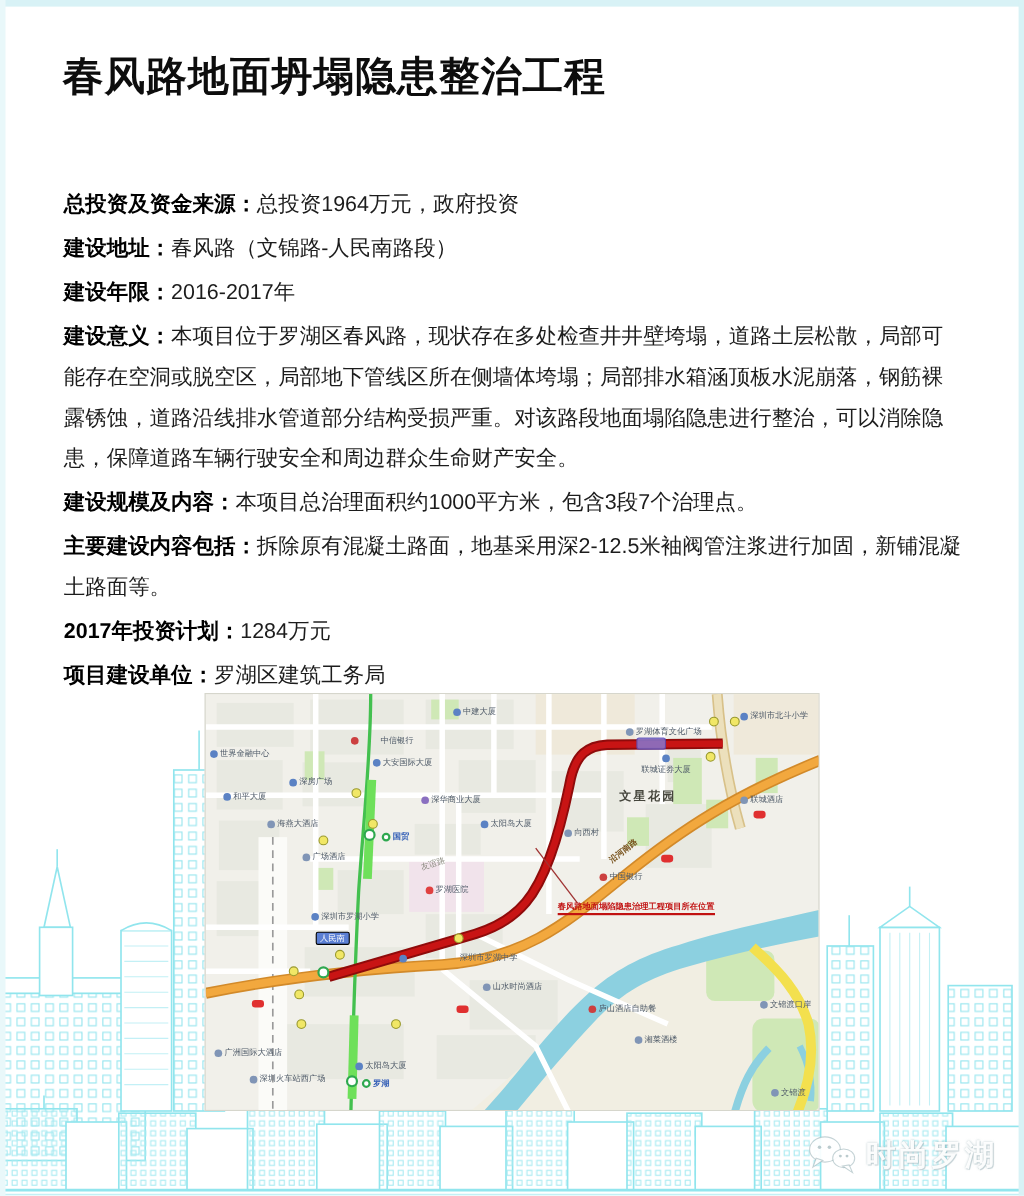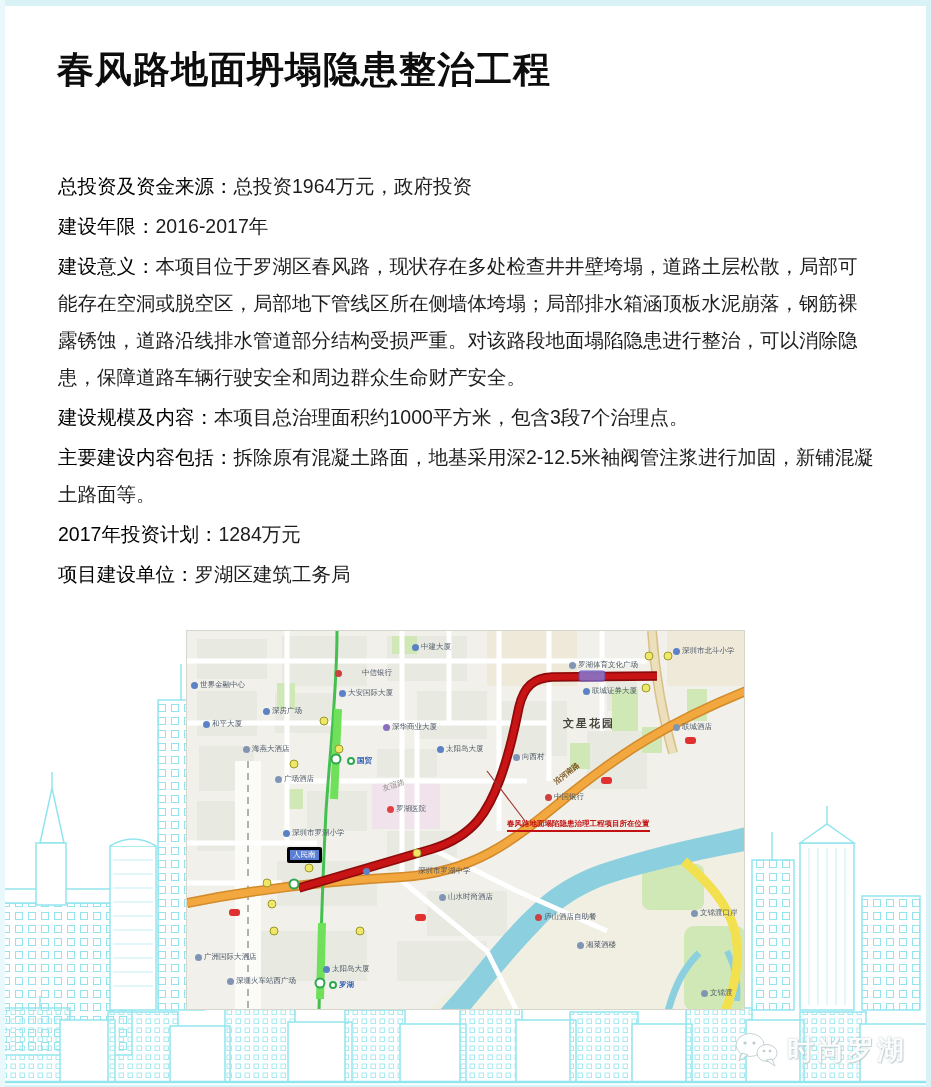--- a/index.html
+++ b/index.html
@@ -16,21 +16,21 @@
   
   .sky{position:absolute;left:0;top:0;z-index:0;}
 
   
   .title-block{position:absolute;left:57px;top:44px;z-index:3;}
   .title-block div{font-size:37px;font-weight:700;color:#0d0d0d;line-height:51px;letter-spacing:1px;}
 
   
   .fields{position:absolute;left:58px;top:168px;width:816px;z-index:3;}
   .fields p{margin:0 0 3px 0;font-size:19.5px;line-height:37px;color:#1c1c1c;}
-  .fields strong{font-weight:400;color:#000;}
+  .fields strong{font-weight:700;color:#000;}
 
   
   .map{position:absolute;left:186px;top:630px;width:559px;height:380px;z-index:4;
        overflow:hidden;background:#f1f0ea;border:1px solid #d6d6cc;box-sizing:border-box;}
   .map svg{position:absolute;left:0;top:0;}
   .poi-layer{position:absolute;left:0;top:0;width:100%;height:100%;}
   .poi{position:absolute;display:flex;align-items:center;gap:2px;white-space:nowrap;
        font-size:7.5px;color:#4e5a68;transform-origin:left center;}
   .poi em{font-style:normal;}
   .pi{display:inline-block;width:7px;height:7px;border-radius:50%;}
@@ -40,21 +40,21 @@
   .pi-h{background:#e04040;}
   .pi-v{background:#8a6fc0;}
   .pi-st{width:8px;height:8px;background:#fff;border:2px solid #2ea84f;box-sizing:border-box;}
   .poi.big em{font-size:11px;font-weight:700;color:#45453c;letter-spacing:2px;}
   .poi.st em{color:#2f5bb5;font-weight:700;}
   .poi.road em{color:#8b8b80;}
   .poi.road-orange em{color:#7a5520;font-weight:700;}
   .map-callout{position:absolute;left:320px;top:188px;z-index:6;font-size:7.5px;font-weight:700;
        color:#c11111;border-bottom:2px solid #c11111;padding-bottom:1px;white-space:nowrap;}
   .badge-renmin{position:absolute;left:100px;top:216px;z-index:6;background:#5b7fd4;color:#fff;
-       font-size:7.5px;line-height:10px;padding:0 3px;border-radius:2px;border:3px solid #000000;white-space:nowrap;}
+       font-size:7.5px;line-height:10px;padding:0 3px;border-radius:2px;border:1px solid #000000;white-space:nowrap;}
 
   
   .watermark{position:absolute;right:24px;bottom:18px;z-index:6;display:flex;align-items:center;gap:8px;}
   .watermark .wm-text{font-size:27px;font-weight:700;letter-spacing:3px;color:rgba(255,255,255,0.95);
        text-shadow:0 0 2px rgba(140,165,170,0.65), 1px 1px 0 rgba(170,190,195,0.5);}
 </style>
 </head>
 <body>
 
 <svg class="sky" width="931" height="1087" viewBox="0 0 931 1087">
@@ -131,20 +131,21 @@
 <div class="edge top"></div>
 <div class="edge left"></div>
 <div class="edge right"></div>
 
 <div class="title-block">
   <div>春风路地面坍塌隐患整治工程</div>
 </div>
 
 <div class="fields">
   <p><strong>总投资及资金来源：</strong><span>总投资1964万元，政府投资</span></p>
+  <p><strong>建设地址：</strong><span>春风路（文锦路-人民南路段）</span></p>
   <p><strong>建设年限：</strong><span>2016-2017年</span></p>
   <p><strong>建设意义：</strong><span>本项目位于罗湖区春风路，现状存在多处检查井井壁垮塌，道路土层松散，局部可能存在空洞或脱空区，局部地下管线区所在侧墙体垮塌；局部排水箱涵顶板水泥崩落，钢筋裸露锈蚀，道路沿线排水管道部分结构受损严重。对该路段地面塌陷隐患进行整治，可以消除隐患，保障道路车辆行驶安全和周边群众生命财产安全。</span></p>
   <p><strong>建设规模及内容：</strong><span>本项目总治理面积约1000平方米，包含3段7个治理点。</span></p>
   <p><strong>主要建设内容包括：</strong><span>拆除原有混凝土路面，地基采用深2-12.5米袖阀管注浆进行加固，新铺混凝土路面等。</span></p>
   <p><strong>2017年投资计划：</strong><span>1284万元</span></p>
   <p><strong>项目建设单位：</strong><span>罗湖区建筑工务局</span></p>
 </div>
 
 <div class="map">
   <svg width="559" height="380" viewBox="0 0 559 380">
@@ -261,36 +262,36 @@
   </svg>
   <div class="poi-layer">
       <span class="poi" style="left: 225px; top: 11px;">
         <i class="pi pi-b"></i>
         <em>中建大厦</em>
       </span>
       <span class="poi" style="left: 382px; top: 29px;">
         <i class="pi pi-g"></i>
         <em>罗湖体育文化广场</em>
       </span>
-      <span class="poi" style="left: 396px; top: 55px;">
+      <span class="poi" style="left: 396px; top: 55px; flex-direction: column;">
         <i class="pi pi-b"></i>
         <em>联城证券大厦</em>
       </span>
       <span class="poi" style="left: 486px; top: 15px;">
         <i class="pi pi-b"></i>
         <em>深圳市北斗小学</em>
       </span>
       <span class="poi big" style="left: 376px; top: 85px;">
         <em>文星花园</em>
       </span>
       <span class="poi" style="left: 310px; top: 121px; padding-left: 16px;">
         <i class="pi pi-g"></i>
         <em>向西村</em>
       </span>
-      <span class="poi" style="left: 148px; top: 37px; gap: 20px;">
+      <span class="poi" style="left: 132px; top: 37px; gap: 20px;">
         <i class="pi pi-r"></i>
         <em>中信银行</em>
       </span>
       <span class="poi" style="left: 152px; top: 57px;">
         <i class="pi pi-b"></i>
         <em>大安国际大厦</em>
       </span>
       <span class="poi" style="left: 196px; top: 91px;">
         <i class="pi pi-v"></i>
         <em>深华商业大厦</em>

